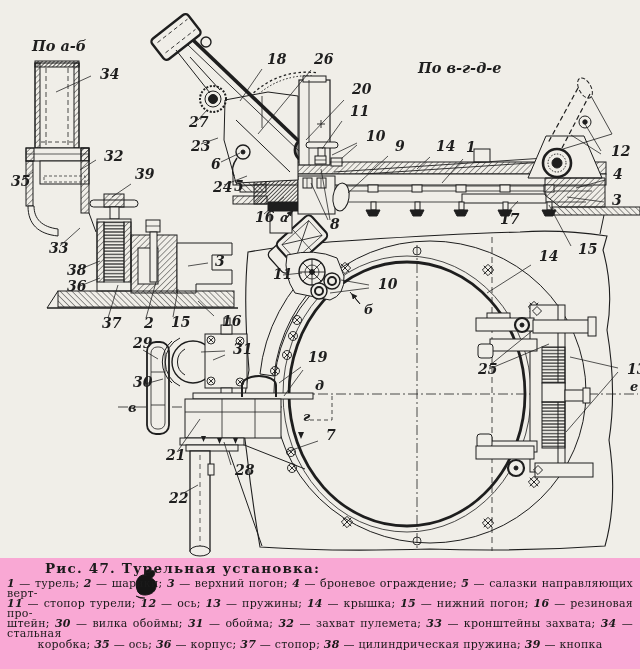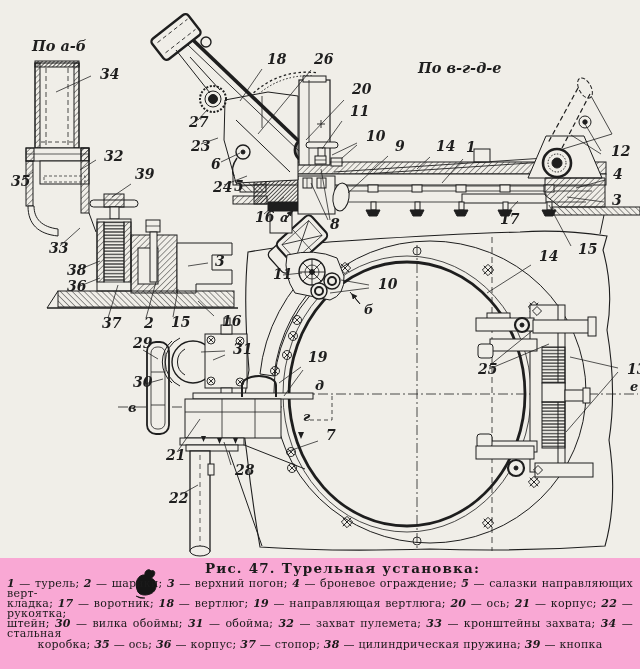--- a/index.html
+++ b/index.html
@@ -1,20 +1,20 @@
 <!DOCTYPE html>
 <html><head>
 <meta charset="utf-8">
 <style>
   html,body{margin:0;padding:0;background:#888;}
   .page{position:relative;width:640px;height:669px;margin:0 auto;background:#f9a8d4;overflow:hidden;
         font-family:"DejaVu Serif", serif;color:#1b1b1b;}
   .drawing{display:block;}
   .caption{position:absolute;left:0;top:556px;width:640px;padding:0;}
-  .cap-title{text-align:center;font-size:13.5px;font-weight:bold;letter-spacing:1.2px;margin:4px 0 3px 0;padding-left:45px;}
+  .cap-title{text-align:left;font-size:13.5px;font-weight:bold;letter-spacing:1.2px;margin:4px 0 3px 0;padding-left:45px;}
   .cap-lines{padding:0 7px;}
   .cap-line{font-size:11px;line-height:10.1px;letter-spacing:0.25px;text-align:justify;text-align-last:justify;}
   .cap-line.last{text-align:left;text-align-last:center;}
   .cap-line i{font-weight:bold;}
   .blob{position:absolute;left:128px;top:568px;pointer-events:none;}
   svg text{font-family:"DejaVu Serif", serif;}
   .callout{font-style:italic;font-weight:bold;font-size:14px;fill:#1e1e1e;}
   .letter{font-style:italic;font-weight:bold;font-size:13px;fill:#1e1e1e;}
   .vtitle{font-style:italic;font-weight:bold;font-size:14.5px;fill:#1e1e1e;}
 </style>
@@ -516,19 +516,19 @@
 </svg>
 
 <svg class="blob" width="42" height="32" viewBox="0 0 42 32">
   <path d="M10,24 C5,14 11,6 17,7 C16,3 21,0 23,3 C28,1 28,8 23,10 C31,13 29,24 22,26 C17,28 12,27 10,24 Z M8,28 q4,3 9,2" fill="#151515" stroke="#151515"></path>
 </svg>
 
 <div class="caption">
   <div class="cap-title">Рис. 47. Турельная установка:</div>
   <div class="cap-lines" id="cap-lines">
         <div class="cap-line"><i>1</i> — турель; <i>2</i> — шарики; <i>3</i> — верхний погон; <i>4</i> — броневое ограждение; <i>5</i> — салазки направляющих верт-</div>
-        <div class="cap-line">кладка; <i>17</i> — воротник; <i>18</i> — вертлюг; <i>19</i> — направляющая вертлюга; <i>20</i> — ось; <i>21</i> — корпус; <i>22</i> — рукоятка;</div>
+        <div class="cap-line"><i>11</i> — стопор турели; <i>12</i> — ось; <i>13</i> — пружины; <i>14</i> — крышка; <i>15</i> — нижний погон; <i>16</i> — резиновая про-</div>
         <div class="cap-line">штейн; <i>30</i> — вилка обоймы; <i>31</i> — обойма; <i>32</i> — захват пулемета; <i>33</i> — кронштейны захвата; <i>34</i> — стальная</div>
         <div class="cap-line last">коробка; <i>35</i> — ось; <i>36</i> — корпус; <i>37</i> — стопор; <i>38</i> — цилиндрическая пружина; <i>39</i> — кнопка</div>
       </div>
 </div>
 
 </div>
 
 </body></html>

